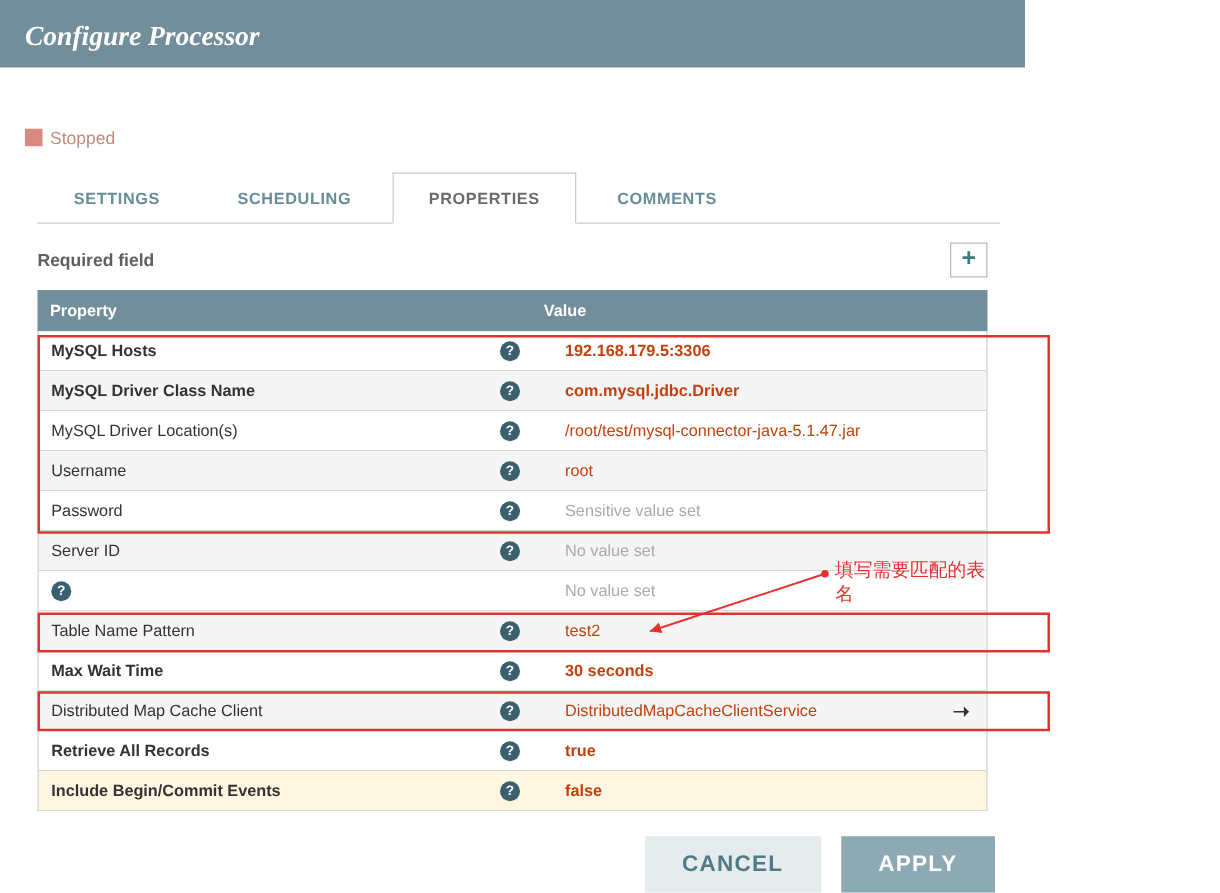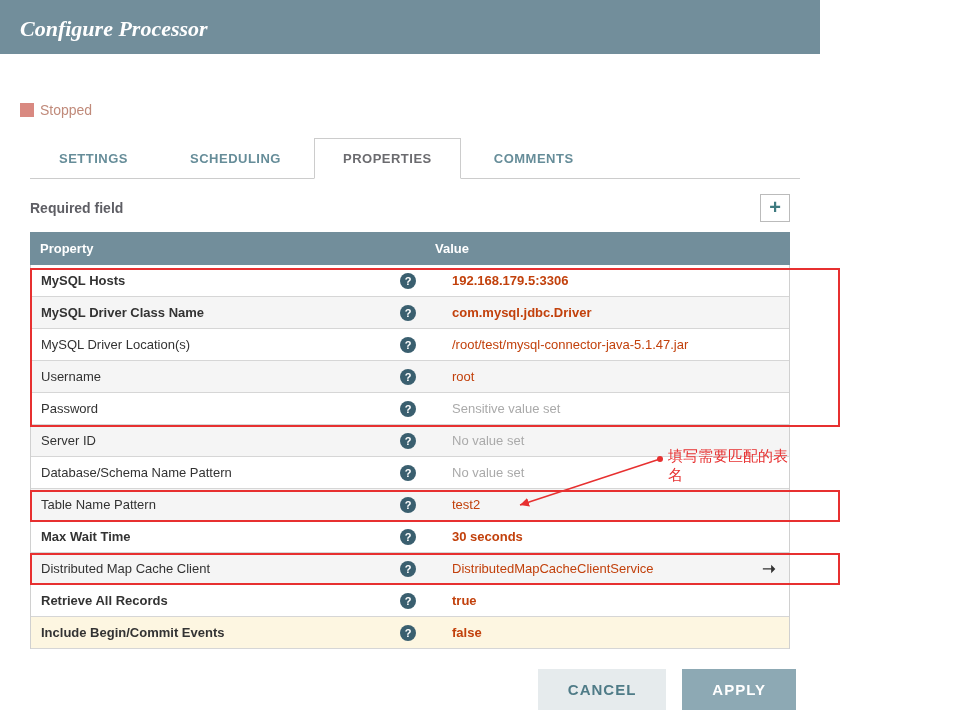--- a/index.html
+++ b/index.html
@@ -168,21 +168,21 @@
     cursor: pointer;
   }
   .footer {
     display: flex;
     justify-content: flex-end;
     padding: 10px 24px 4px 30px;
     gap: 0;
   }
   .btn {
     padding: 12px 30px;
-    font-size: 15px;
+    font-size: 18px;
     font-weight: bold;
     letter-spacing: 1px;
     cursor: pointer;
     border: none;
   }
   .btn-cancel { background: #e6ebed; color: #4f7b87; }
   .btn-apply  { background: #8da9b4; color: #fff; margin-left: 16px; }
 
   
   .annot-box {
@@ -293,21 +293,20 @@
               <span class="prop-name">Server ID</span>
               <span class="help">?</span>
             </div>
             <div class="val-cell">
               <span class="val-text dim">No value set</span>
             </div>
             <div class="extra-cell"></div>
           </div>
           <div class="row">
             <div class="prop-cell">
-              <span class="prop-name">Database/Schema Name Pattern</span>
               <span class="help">?</span>
             </div>
             <div class="val-cell">
               <span class="val-text dim">No value set</span>
             </div>
             <div class="extra-cell"></div>
           </div>
           <div class="row alt">
             <div class="prop-cell">
               <span class="prop-name">Table Name Pattern</span>

